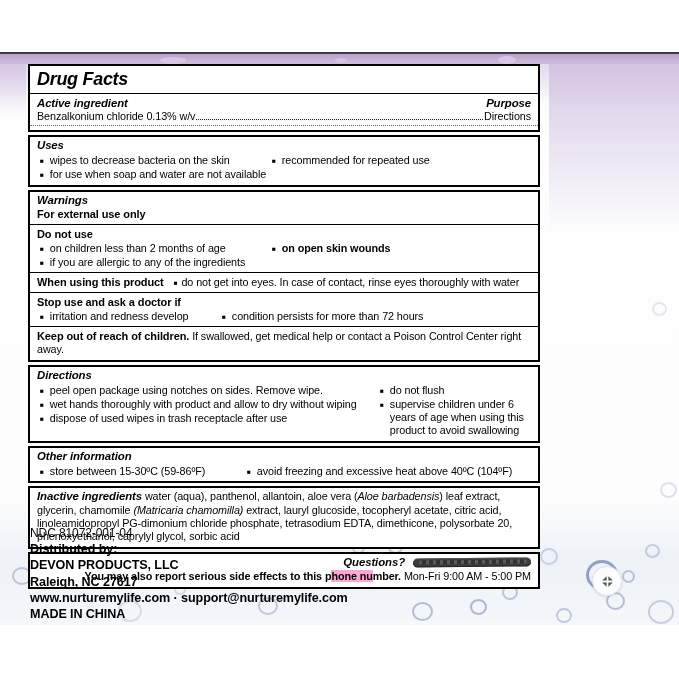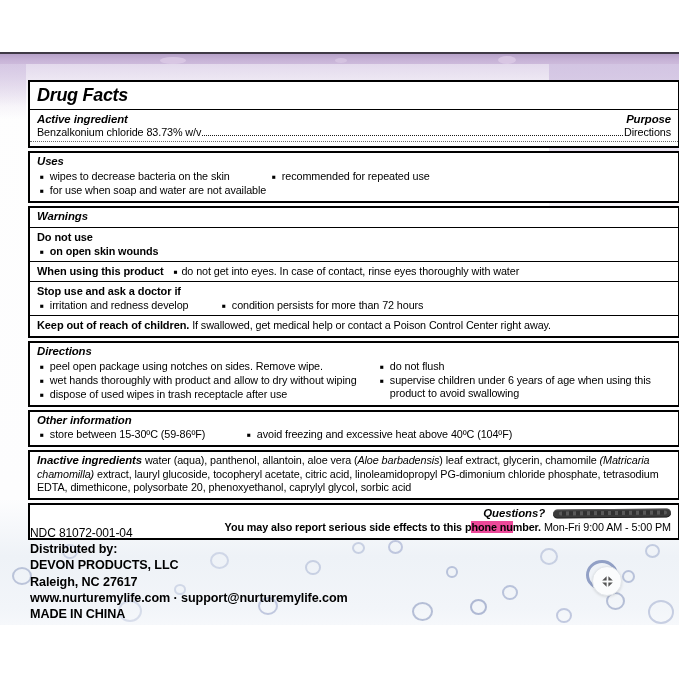--- a/index.html
+++ b/index.html
@@ -22,42 +22,42 @@
   .band-bubble{position:absolute;border-radius:50%;background:#dccbe6;opacity:.8;}
   .wash-top{position:absolute;left:0;top:12px;width:679px;height:42px;
     background:linear-gradient(180deg,rgba(205,188,222,.55),rgba(255,255,255,0));}
   .wash-right{position:absolute;right:0;top:12px;width:130px;height:170px;
     background:linear-gradient(180deg,rgba(208,193,225,.85),rgba(255,255,255,0));}
   .wash-left{position:absolute;left:0;top:12px;width:26px;height:55px;
     background:linear-gradient(180deg,rgba(205,188,222,.6),rgba(255,255,255,0));}
   .bubble{position:absolute;border-radius:50%;background:transparent;}
   
   .label{
-    position:absolute;left:28px;top:28px;width:652px;
+    position:absolute;left:28px;top:12px;width:512px;
     font-size:10.8px;line-height:1.2;letter-spacing:-0.1px;border-radius:18px;
   }
   .box{border:2px solid #000;background:#fff;padding:2px 7px 4px;margin-bottom:3px;box-sizing:border-box;}
   .df-title{font-size:18px;font-weight:bold;font-style:italic;letter-spacing:-0.3px;padding:1px 0 2px;}
   .title-rule{border-top:1.6px solid #000;margin:0 -7px 3px;}
   .h-bi{font-weight:bold;font-style:italic;font-size:11.4px;}
   .h-b{font-weight:bold;font-size:11px;}
   .rule{border-top:1px solid #000;margin:3px -7px;}
   .dotrule{border-top:1.6px dotted #6a6a6a;margin:2px -7px 0;}
   .rowflex{display:flex;justify-content:space-between;align-items:baseline;text-align:center;}
   .leader{flex:1;border-bottom:1.7px dotted #1a1a1a;margin:0 1px 3px;}
   .cols{display:flex;}
   .bullet{display:flex;margin-top:1px;}
   .bullet::before{content:"\25A0";font-size:6.5px;line-height:1;margin:4px 6px 0 3px;flex:0 0 auto;}
   .inline-bullet::before{content:"\25A0";font-size:6.5px;margin:0 4px 0 10px;position:relative;top:-1px;}
   .redact{display:inline-block;width:118px;height:9px;background:#3a3a3a;border-radius:5px;
     margin-left:8px;position:relative;top:0.5px;transform:rotate(-0.6deg);
     box-shadow:0 1px 0 #555 inset,0 -1px 0 #222 inset;}
   .redact::after{content:"";position:absolute;left:6px;top:2px;right:4px;height:4px;
     background:repeating-linear-gradient(90deg,#666 0 3px,#2e2e2e 3px 7px);border-radius:3px;opacity:.7;}
-  .hl{background:#ec4899;}
+  .hl{background:#f9a8d4;}
   .q-bold{font-weight:bold;}
   .q-reg{font-weight:normal;}
   
   .footer{position:absolute;left:30px;top:474px;font-size:12px;line-height:1.28;letter-spacing:-0.1px;}
   .footer .bold-line{font-weight:bold;font-size:12.6px;}
   
   .expand-btn{position:absolute;left:592px;top:514px;width:28px;height:28px;border-radius:50%;
     background:#fbfcfd;border:1px solid #e2e6ea;box-shadow:0 1px 3px rgba(0,0,0,.12);
     display:flex;align-items:center;justify-content:center;cursor:pointer;}
   .it{font-style:italic;}
@@ -104,21 +104,21 @@
     <div class="label">
 
       <div class="box">
         <div class="df-title">Drug Facts</div>
         <div class="title-rule"></div>
         <div class="rowflex">
           <span class="h-bi">Active ingredient</span>
           <span class="h-bi">Purpose</span>
         </div>
         <div class="rowflex">
-          <span>Benzalkonium chloride 83.73% w/v</span>
+          <span>Benzalkonium chloride 0.13% w/v</span>
           <span class="leader"></span>
           <span>Directions</span>
         </div>
         <div class="dotrule"></div>
       </div>
 
       <div class="box">
         <div class="h-bi">Uses</div>
         <div class="cols">
           <div style="width:232px;">
@@ -126,23 +126,28 @@
             <div class="bullet">for use when soap and water are not available</div>
           </div>
           <div style="flex:1;">
             <div class="bullet">recommended for repeated use</div>
           </div>
         </div>
       </div>
 
       <div class="box">
         <div class="h-bi">Warnings</div>
+        <div class="h-b">For external use only</div>
         <div class="rule"></div>
         <div class="h-b">Do not use</div>
         <div class="cols">
+          <div style="width:232px;">
+            <div class="bullet">on children less than 2 months of age</div>
+            <div class="bullet">if you are allergic to any of the ingredients</div>
+          </div>
           <div style="flex:1;font-weight:bold;">
             <div class="bullet">on open skin wounds</div>
           </div>
         </div>
         <div class="rule"></div>
         <div>
           <span class="h-b">When using this product</span><span class="inline-bullet"></span><span>do not get into eyes. In case of contact, rinse eyes thoroughly with water</span>
         </div>
         <div class="rule"></div>
         <div class="h-b">Stop use and ask a doctor if</div>

